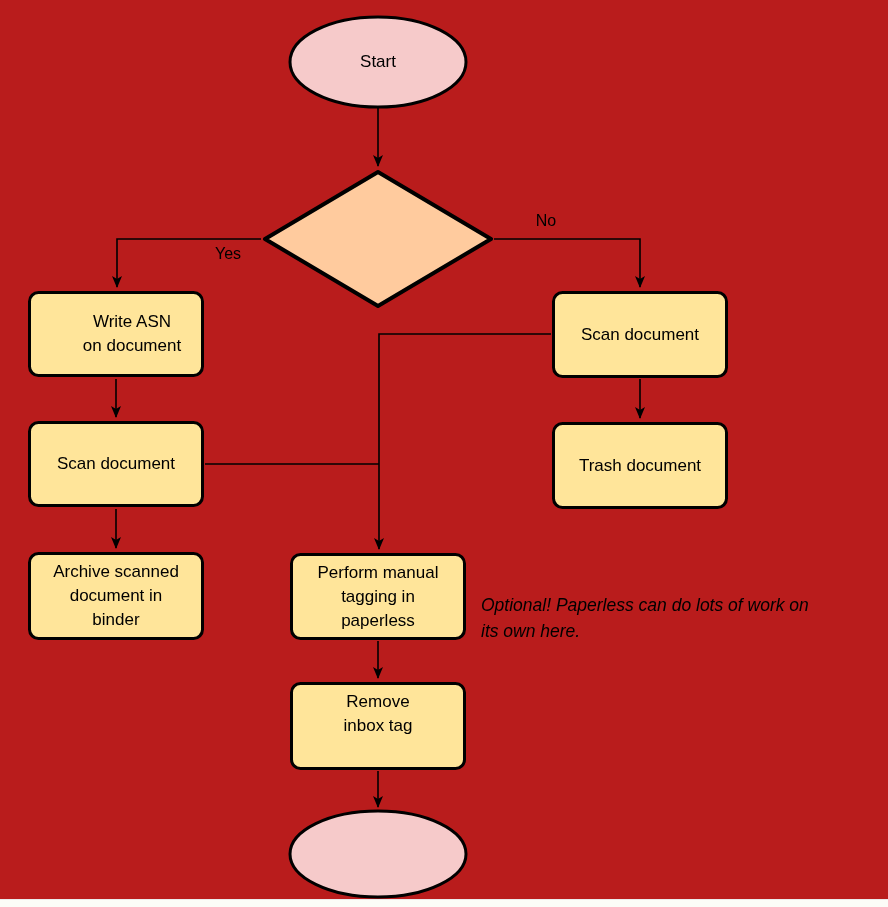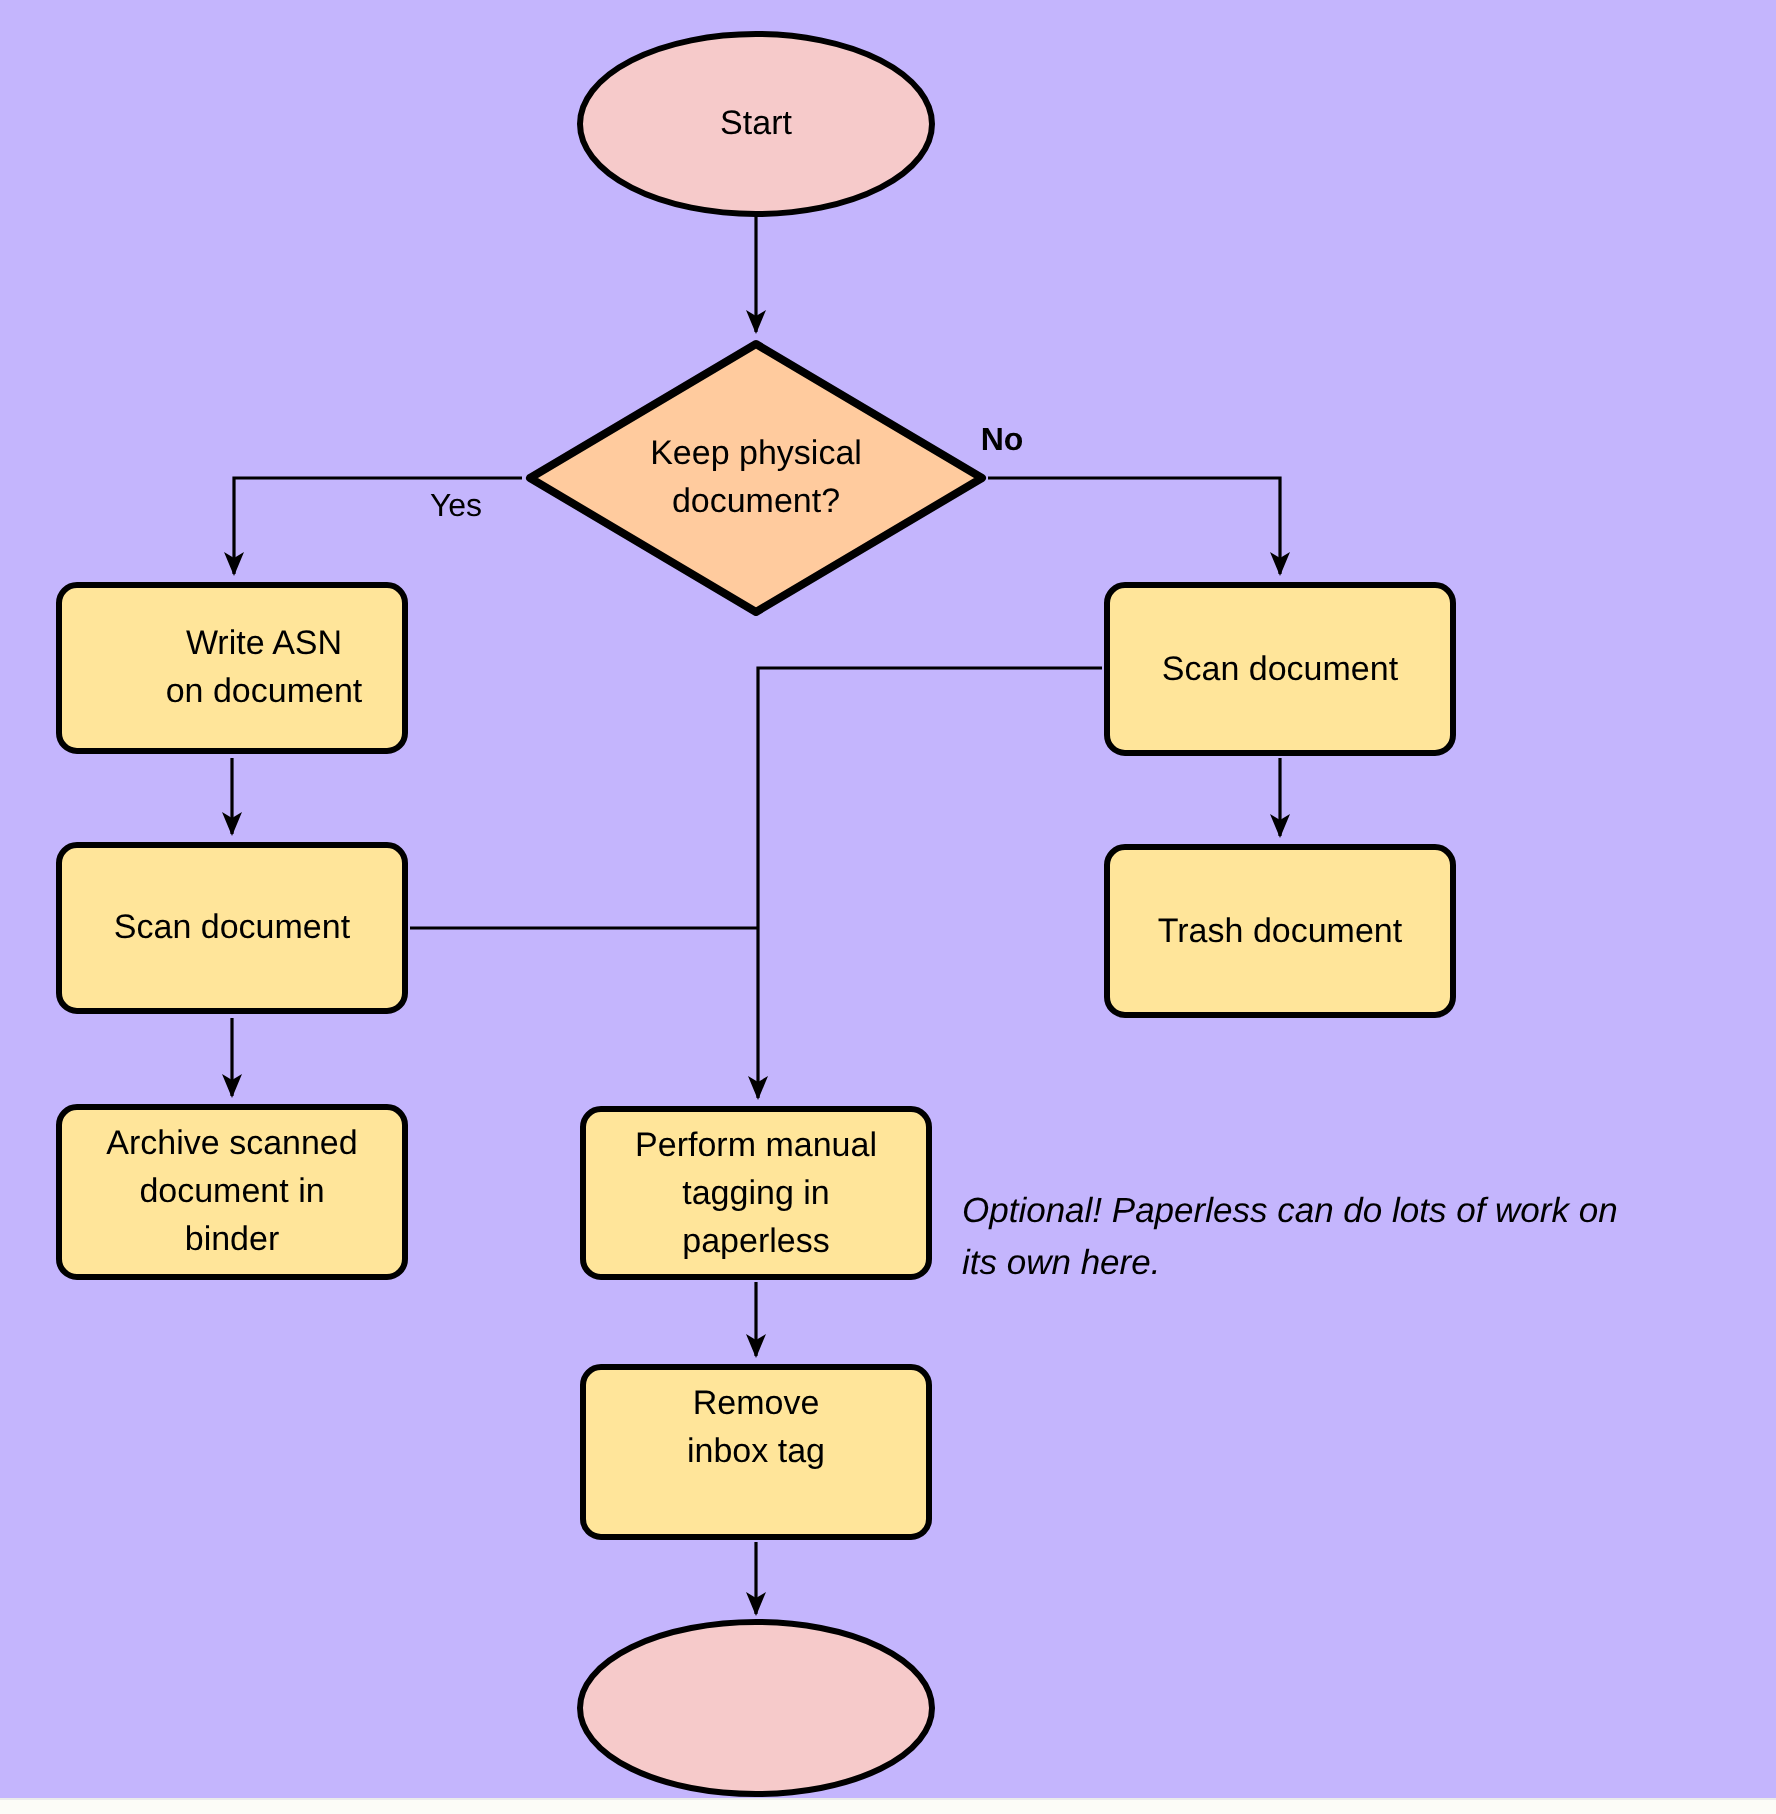--- a/index.html
+++ b/index.html
@@ -5,21 +5,21 @@
   html, body {
     margin: 0;
     padding: 0;
     background: #ffffff;
     font-family: "Liberation Sans", "DejaVu Sans", sans-serif;
   }
   .canvas {
     position: relative;
     width: 888px;
     height: 907px;
-    background: #c4b5fd;
+    background: #b91c1c;
     overflow: hidden;
   }
   .canvas svg {
     position: absolute;
     left: 0;
     top: 0;
   }
   .node-label {
     position: absolute;
     display: flex;
@@ -104,22 +104,20 @@
 
     <rect x="291.5" y="554.5" width="173" height="84" rx="9" stroke="#000000" stroke-width="3" fill="#FFE59A"></rect>
 
     <rect x="291.5" y="683.5" width="173" height="85" rx="9" stroke="#000000" stroke-width="3" fill="#FFE59A"></rect>
 
     <ellipse cx="378" cy="854" rx="88" ry="43" stroke="#000000" stroke-width="3" fill="#F6CACA"></ellipse>
   </svg>
 
   <div class="node-label" style="left:290px; top:19px; width:176px; height:86px;">Start</div>
 
-  <div class="node-label" style="left:268px; top:207px; width:220px; height:64px;">Keep physical
-document?</div>
 
   <div class="node-label" style="left:28px; top:291px; width:176px; height:86px;padding-left:16px;">Write ASN
 on document</div>
 
   <div class="node-label" style="left:28px; top:421px; width:176px; height:86px;">Scan document</div>
 
   <div class="node-label" style="left:28px; top:552px; width:176px; height:88px;">Archive scanned
 document in
 binder</div>
 
@@ -130,20 +128,20 @@
   <div class="node-label" style="left:290px; top:553px; width:176px; height:87px;">Perform manual
 tagging in
 paperless</div>
 
   <div class="node-label" style="left:290px; top:682px; width:176px; height:64px;">Remove
 inbox tag</div>
 
 
   <div class="edge-label" style="left:198px; top:212px; width:60px;margin-top:33px;">Yes</div>
 
-  <div class="edge-label" style="left:477px; top:212px; width:48px;font-weight:bold;">No</div>
+  <div class="edge-label" style="left:522px; top:212px; width:48px;">No</div>
 
   <div class="annotation">Optional! Paperless can do lots of work on
 its own here.</div>
 
   <div class="bottom-strip"></div>
 
 </div>
 
 </body></html>

